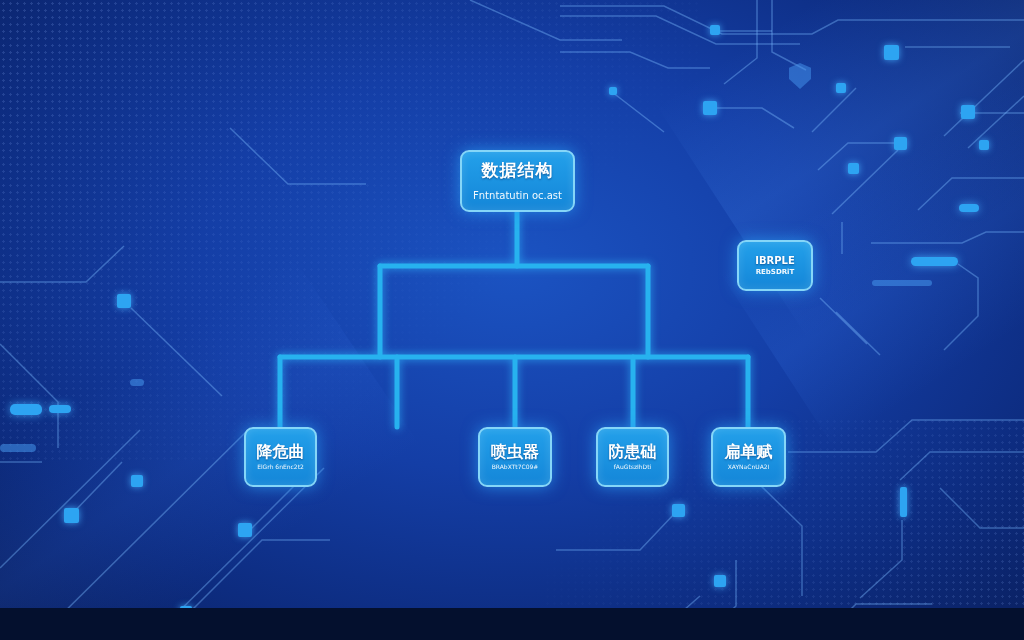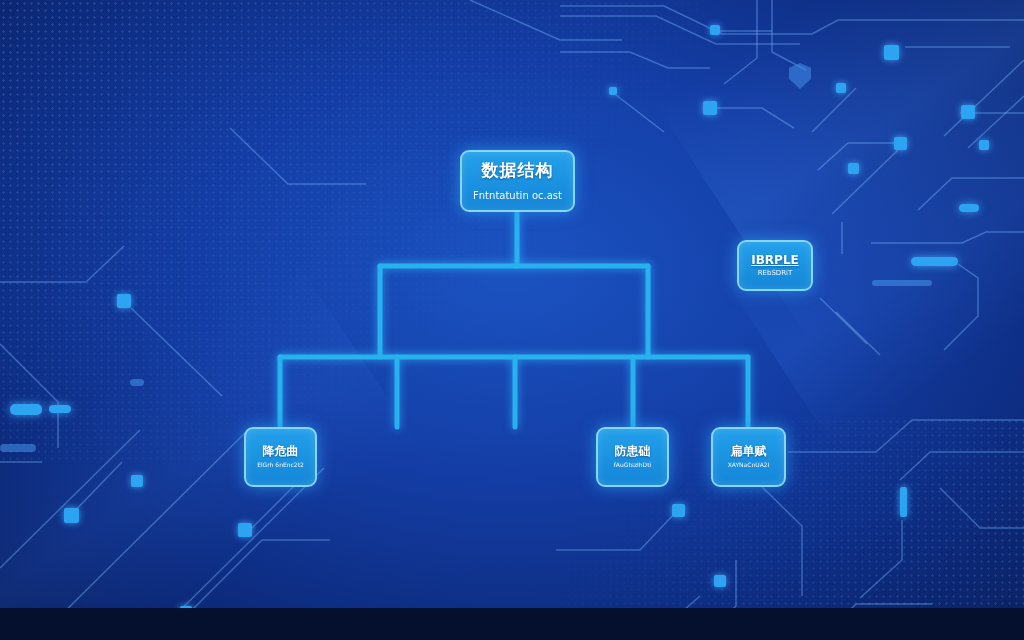--- a/index.html
+++ b/index.html
@@ -46,23 +46,23 @@
     background:linear-gradient(180deg,#23a0ea 0%,#1486d8 100%);
     border:2px solid #85d6f8;border-radius:9px;
     box-shadow:0 0 16px rgba(40,150,240,.8), inset 0 0 10px rgba(255,255,255,.14);
     display:flex;flex-direction:column;align-items:center;justify-content:center;
     text-align:center;line-height:1.15;padding:2px;
   }
   .node .t{font-weight:bold;white-space:nowrap;text-shadow:0 1px 2px rgba(0,40,100,.55);}
   .node .s{opacity:.95;white-space:nowrap;}
   .root  .t{font-size:17px;letter-spacing:1px;}
   .root  .s{font-size:10px;margin-top:9px;}
-  .side  .t{font-size:12px;text-decoration:underline;}
-  .side  .s{font-size:7px;margin-top:2px;}
-  .child .t{font-size:12px;}
+  .side  .t{font-size:10px;}
+  .side  .s{font-size:7px;margin-top:2px;font-weight:bold;}
+  .child .t{font-size:16px;}
   .child .s{font-size:6px;margin-top:3px;}
 </style>
 </head>
 <body>
 
 <div class="stage">
 
   <div class="dots dots-tl"></div>
   <div class="dots dots-br"></div>
   <div class="streak s1"></div>
@@ -165,20 +165,24 @@
 
   <div class="node side" style="left:737px;top:240px;width:76px;height:51px">
     <span class="t">IBRPLE</span>
     <span class="s">REbSDRiT</span>
   </div>
 
   <div class="node child" style="left:244px;top:427px;width:73px;height:60px">
     <span class="t">降危曲</span>
     <span class="s">ElGrh 6nEnc2t2</span>
   </div>
+  <div class="node child" style="left:478px;top:427px;width:74px;height:60px">
+    <span class="t">喷虫器</span>
+    <span class="s">BRAbXTt7C09#</span>
+  </div>
   <div class="node child" style="left:711px;top:427px;width:75px;height:60px">
     <span class="t">扁单赋</span>
     <span class="s">XAYNaCnUA2I</span>
   </div>
   <div class="node child" style="left:596px;top:427px;width:73px;height:60px">
     <span class="t">防患础</span>
     <span class="s">fAuGtszIhDti</span>
   </div>
 
 </div>

